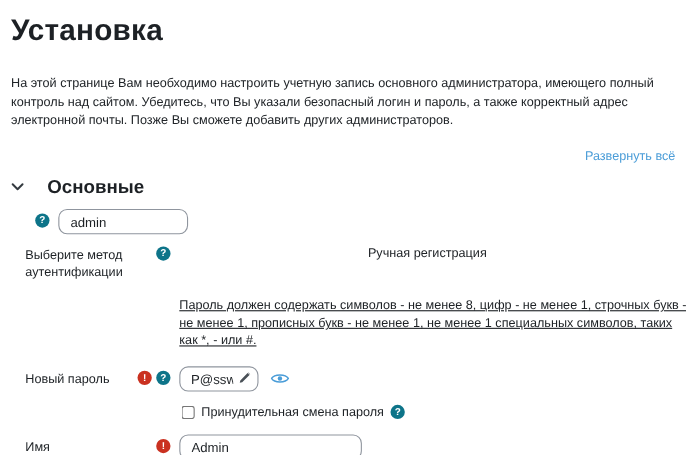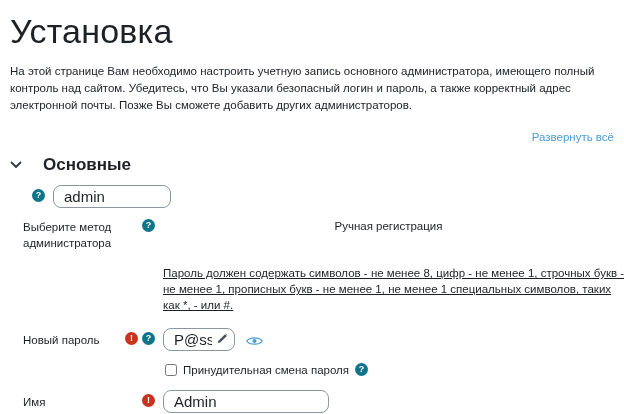--- a/index.html
+++ b/index.html
@@ -1,40 +1,40 @@
 <!DOCTYPE html>
 <html><head>
 <meta charset="utf-8">
 <style>
   * { margin:0; padding:0; box-sizing:border-box; }
   html,body { width:624px; height:414px; background:#fff; overflow:hidden; }
   body { font-family:"Liberation Sans","DejaVu Sans",sans-serif; color:#1d2125; }
   .page { padding:8px 10px 0 10px; }
 
-  h1[data-name="page-title"] { font-size:34px; font-weight:normal; letter-spacing:.2px; margin-top:4px; }
-  .desc { font-size:11.5px; line-height:17px; margin-top:12px; max-width:606px; color:#212529; }
+  h1[data-name="page-title"] { font-size:27px; font-weight:bold; letter-spacing:.2px; margin-top:4px; }
+  .desc { font-size:11.5px; line-height:17px; margin-top:25px; max-width:606px; color:#212529; }
   .expand-row { text-align:right; margin-top:13px; }
   .expand-link { font-size:11.5px; color:#4b9dd8; text-decoration:none;margin-top:40px; }
 
   .section-header { display:flex; align-items:center; margin-top:10px; cursor:pointer;gap:12px; }
   .chevron { width:12px; height:12px; display:inline-flex; align-items:center; }
   .section-header h2 { font-size:17px; font-weight:bold; margin-left:9px; }
 
   .form { margin-top:9px; }
   .form-row { display:flex; align-items:flex-start; }
   .col-label { width:110px; padding-left:13px; font-size:11.5px; line-height:16px; padding-top:5px; }
   .col-icons { width:43px; display:flex; justify-content:flex-end; gap:4px; padding-top:5px; padding-right:8px; flex-shrink:0; }
   .col-control { flex:1; padding-top:1px; }
 
   .icon-circle { width:13px; height:13px; border-radius:50%; color:#fff; font-size:9px; font-weight:bold;
                  display:inline-flex; align-items:center; justify-content:center; line-height:13px; flex-shrink:0; }
   .icon-help { background:#0d7489; }
   .icon-required { background:#ca3120; }
 
-  .text-input { height:23px; border:1px solid #8f959e; border-radius:8px; padding:0 10px; font-size:15px;
+  .text-input { height:23px; border:1px solid #8f959e; border-radius:8px; padding:0 10px; font-size:12px;
                 color:#1d2125; font-family:inherit; background:#fff; outline:none; }
   .w-login { width:118px; }
   .w-name { width:166px; }
   .w-pass { width:72px; padding-right:22px; }
 
   .static-value { font-size:11.5px; padding-top:5px;text-align:center; }
 
   .hint-block { margin-left:153px; width:462px; font-size:11.5px; line-height:16px; margin-top:14px; margin-bottom:14px;text-decoration:underline; }
 
   .pass-wrap { position:relative; display:inline-block; }
@@ -75,21 +75,21 @@
     <div class="form-row mb-sm" data-name="field-row-login">
       <div class="col-icons">
         <span class="icon-circle icon-help" data-name="help-icon">?</span>
       </div>
       <div class="col-control">
         <input type="text" class="text-input w-login" data-name="login-input" value="admin" style="">
       </div>
     </div>
 
     <div class="form-row" data-name="field-row-auth-method">
-      <div class="col-label"><span data-name="auth-method-label">Выберите метод администратора</span></div>
+      <div class="col-label"><span data-name="auth-method-label">Выберите метод аутентификации</span></div>
       <div class="col-icons">
         <span class="icon-circle icon-help" data-name="help-icon">?</span>
       </div>
       <div class="col-control">
         <div class="static-value" data-name="auth-method-value">Ручная регистрация</div>
       </div>
     </div>
 
     <div class="hint-block" data-name="password-policy-hint">Пароль должен содержать символов - не менее 8, цифр - не менее 1, строчных букв - не менее 1, прописных букв - не менее 1, не менее 1 специальных символов, таких как *, - или #.</div>
 

